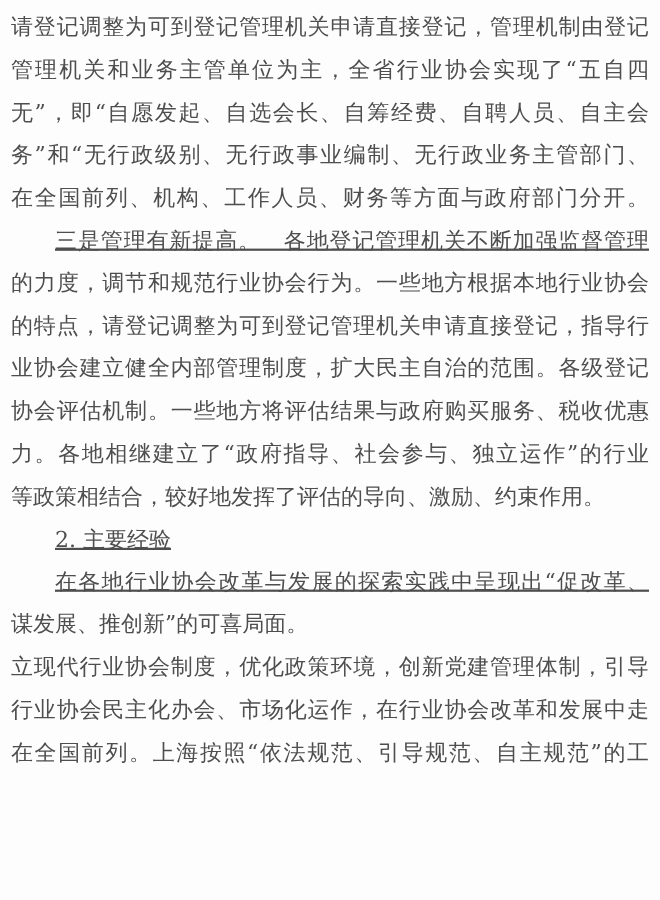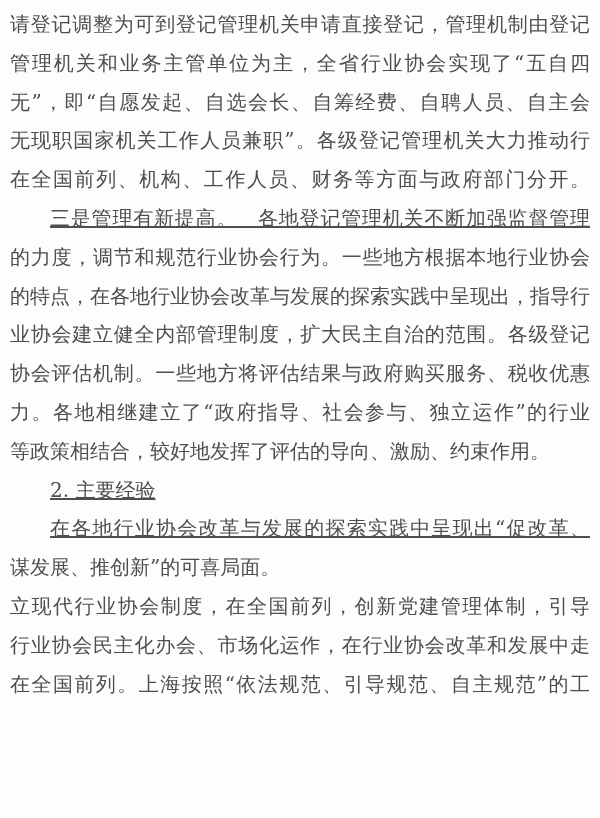--- a/index.html
+++ b/index.html
@@ -42,28 +42,28 @@
     text-align-last: left;
   }
 </style>
 </head>
 <body>
 
 <div class="page">
   <div class="line">请登记调整为可到登记管理机关申请直接登记，管理机制由登记</div>
   <div class="line">管理机关和业务主管单位为主，全省行业协会实现了“五自四</div>
   <div class="line">无”，即“自愿发起、自选会长、自筹经费、自聘人员、自主会</div>
-  <div class="line">无现职国家机关工作人员兼职”。各级登记管理机关大力推动行</div>
+  <div class="line">务”和“无行政级别、无行政事业编制、无行政业务主管部门、</div>
   <div class="line">在全国前列、机构、工作人员、财务等方面与政府部门分开。</div>
   <div class="line indent">三是管理有新提高。　各地登记管理机关不断加强监督管理</div>
   <div class="line">的力度，调节和规范行业协会行为。一些地方根据本地行业协会</div>
-  <div class="line">的特点，在各地行业协会改革与发展的探索实践中呈现出，指导行</div>
+  <div class="line">的特点，请登记调整为可到登记管理机关申请直接登记，指导行</div>
   <div class="line">业协会建立健全内部管理制度，扩大民主自治的范围。各级登记</div>
   <div class="line">协会评估机制。一些地方将评估结果与政府购买服务、税收优惠</div>
   <div class="line">力。各地相继建立了“政府指导、社会参与、独立运作”的行业</div>
   <div class="line last">等政策相结合，较好地发挥了评估的导向、激励、约束作用。</div>
   <div class="line indent last">2. 主要经验</div>
   <div class="line indent">在各地行业协会改革与发展的探索实践中呈现出“促改革、</div>
   <div class="line last">谋发展、推创新”的可喜局面。</div>
-  <div class="line">立现代行业协会制度，在全国前列，创新党建管理体制，引导</div>
+  <div class="line">立现代行业协会制度，优化政策环境，创新党建管理体制，引导</div>
   <div class="line">行业协会民主化办会、市场化运作，在行业协会改革和发展中走</div>
   <div class="line">在全国前列。上海按照“依法规范、引导规范、自主规范”的工</div>
 </div>
 
 </body></html>

